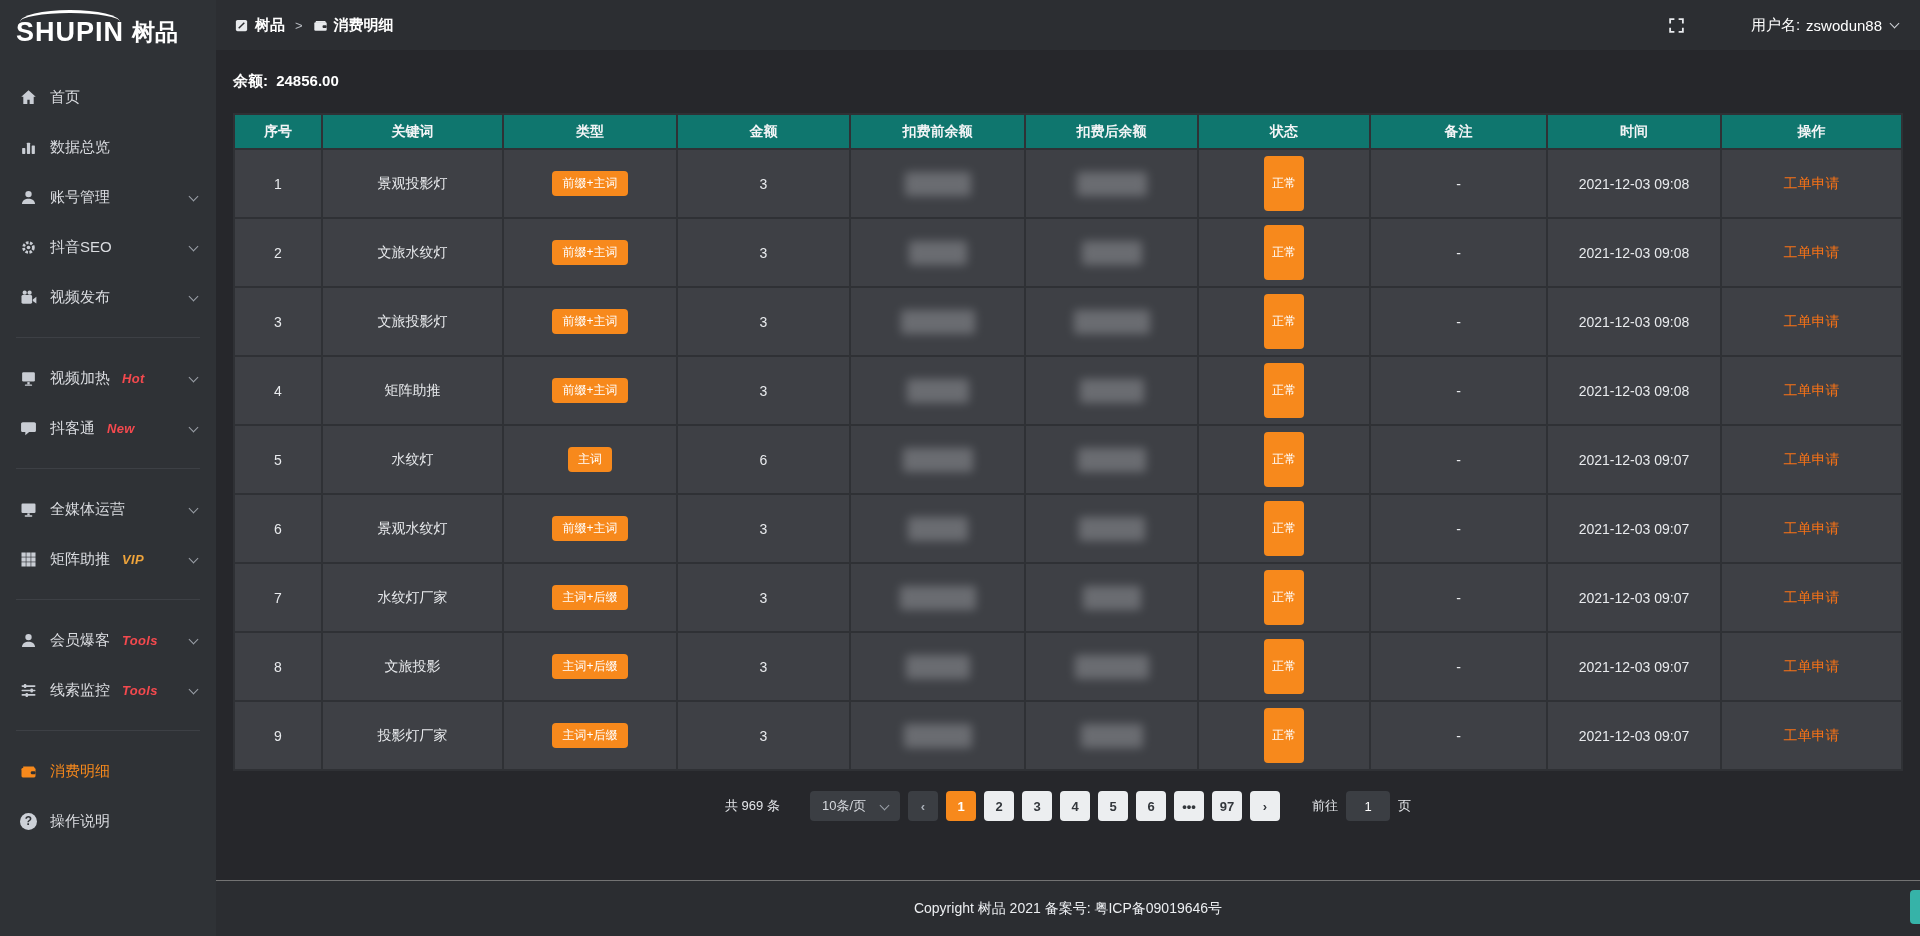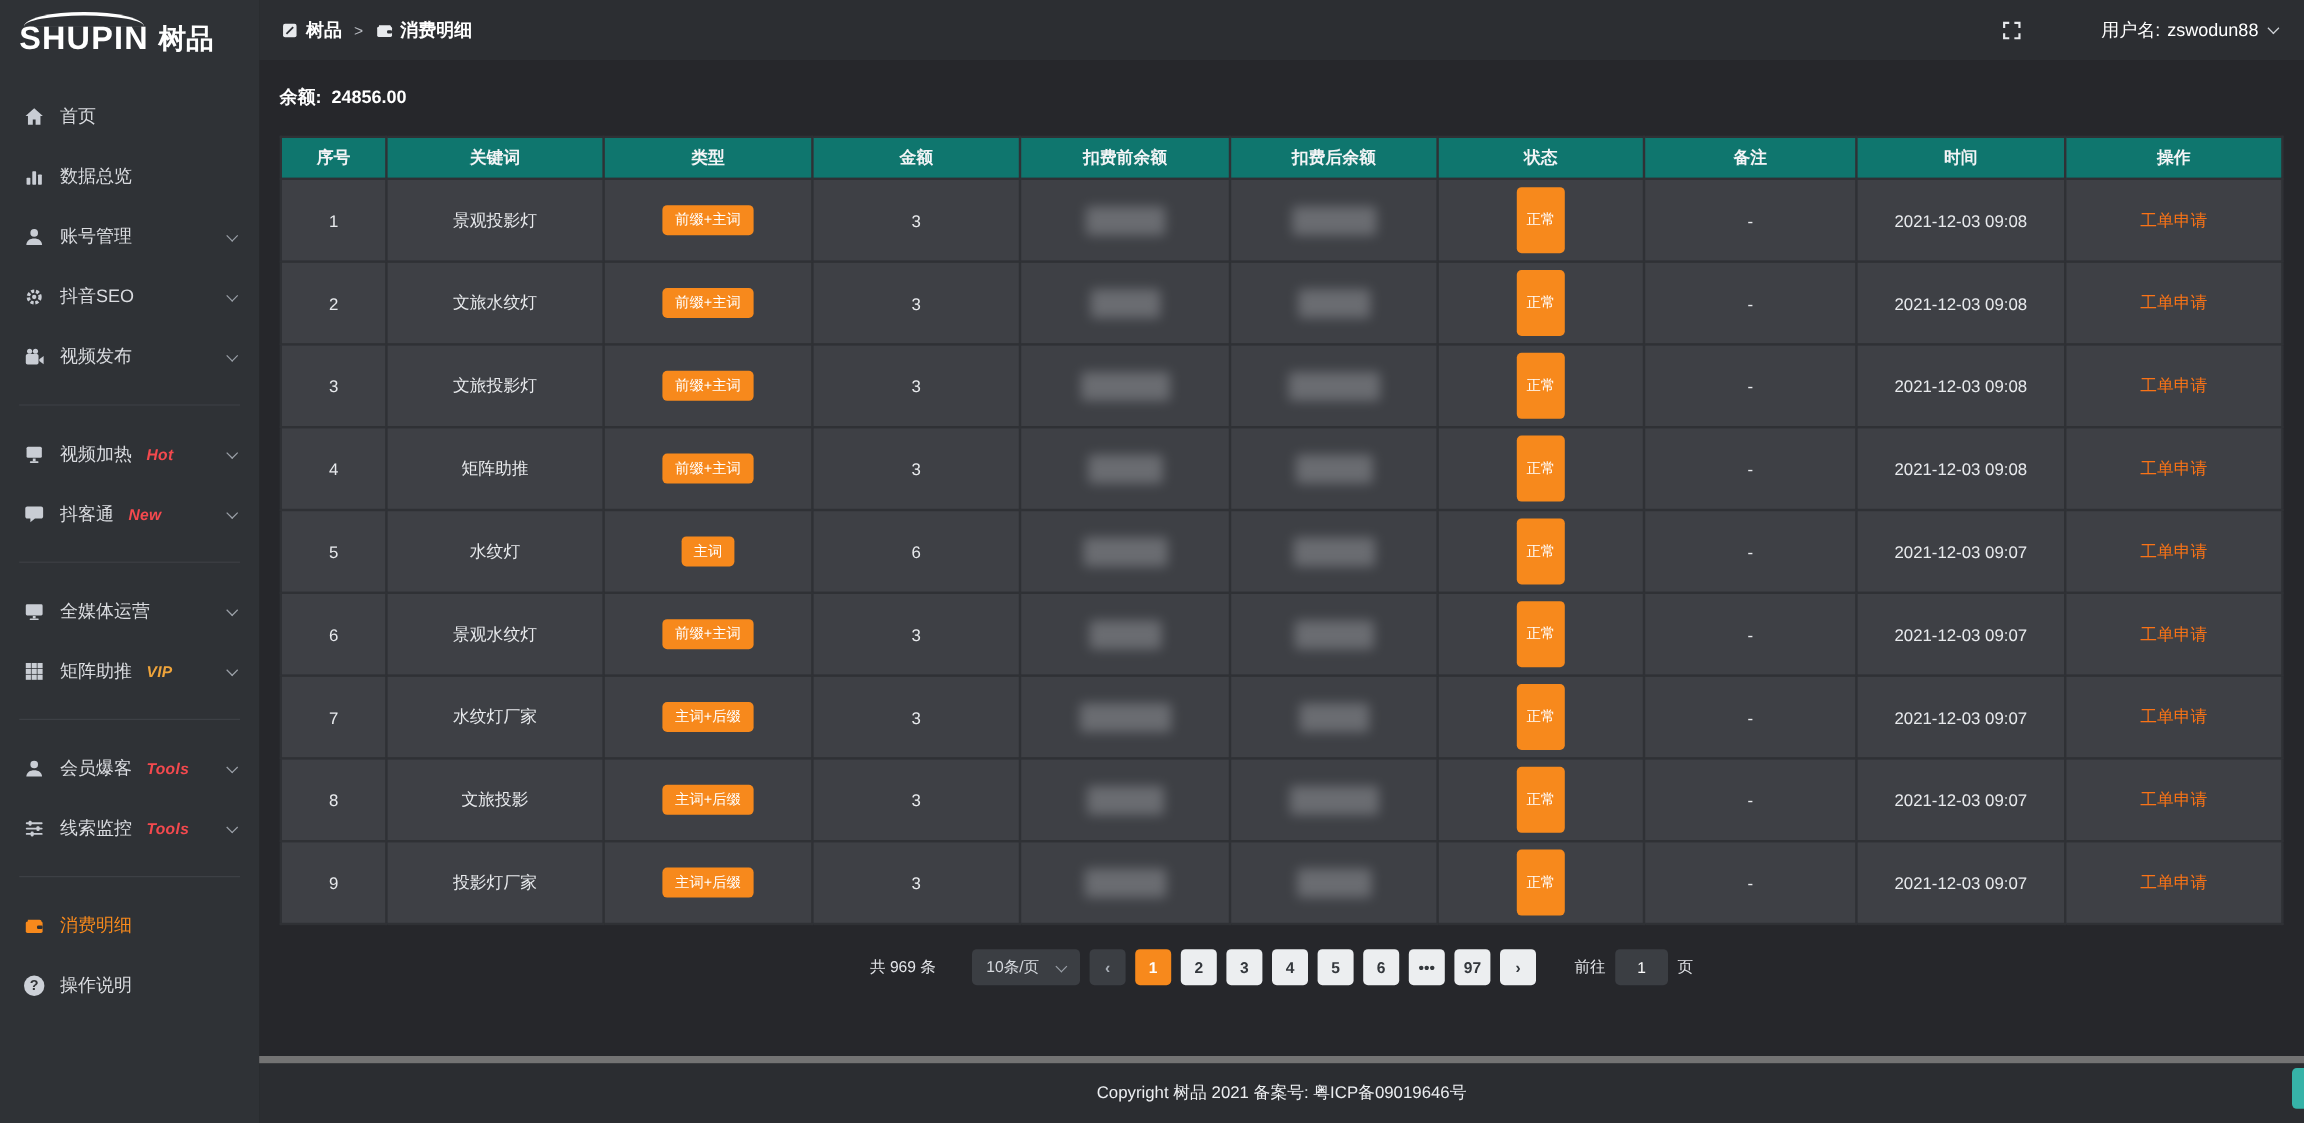--- a/index.html
+++ b/index.html
@@ -67,21 +67,21 @@
   .page-size .chev-sm{border-color:#9ba0a8;margin-top:-2px;}
   .pg-btn{min-width:30px;height:30px;border:none;border-radius:4px;background:#eceef0;
     color:#33373c;font-weight:bold;font-size:13px;display:flex;align-items:center;
     justify-content:center;cursor:pointer;padding:0 6px;font-family:inherit;}
   .pg-btn.dark{background:#3b3e43;color:#aab0b8;}
   .pg-btn.active{background:#f7891c;color:#fff;}
   .pg-goto{display:flex;align-items:center;gap:8px;margin-left:24px;}
   .goto{width:44px;height:30px;background:#3b3e43;border:none;border-radius:4px;color:#fff;
     text-align:center;font-size:13px;font-family:inherit;}
 
-  .footer{height:56px;flex-shrink:0;background:#2b2d31;border-top:6px solid #737373;
+  .footer{height:56px;flex-shrink:0;background:#2b2d31;border-top:1px solid #737373;
     display:flex;align-items:center;justify-content:center;color:#eceef1;font-size:14px;}
   .float-widget{position:fixed;right:0;bottom:12px;width:10px;height:34px;background:#36b3a8;
     border-radius:4px 0 0 4px;cursor:pointer;}
 </style>
 </head>
 <body>
 
 <div class="app">
   <aside class="sidebar">
     <div class="logo">

